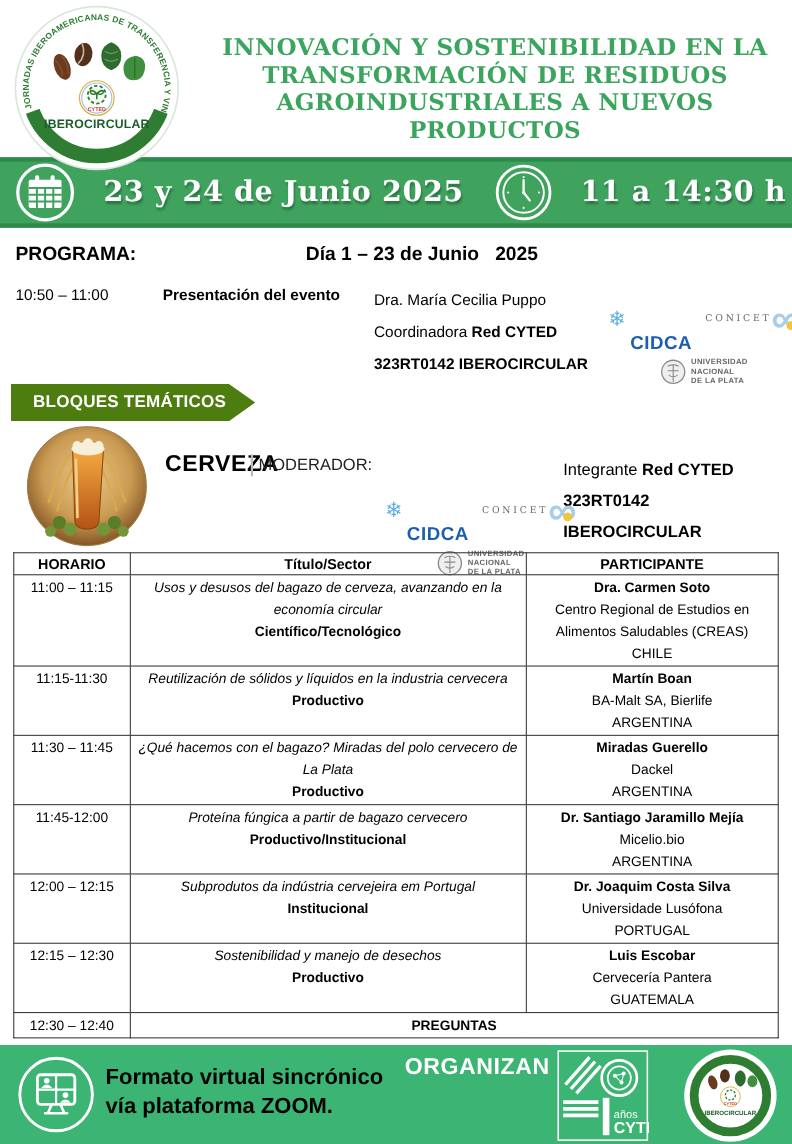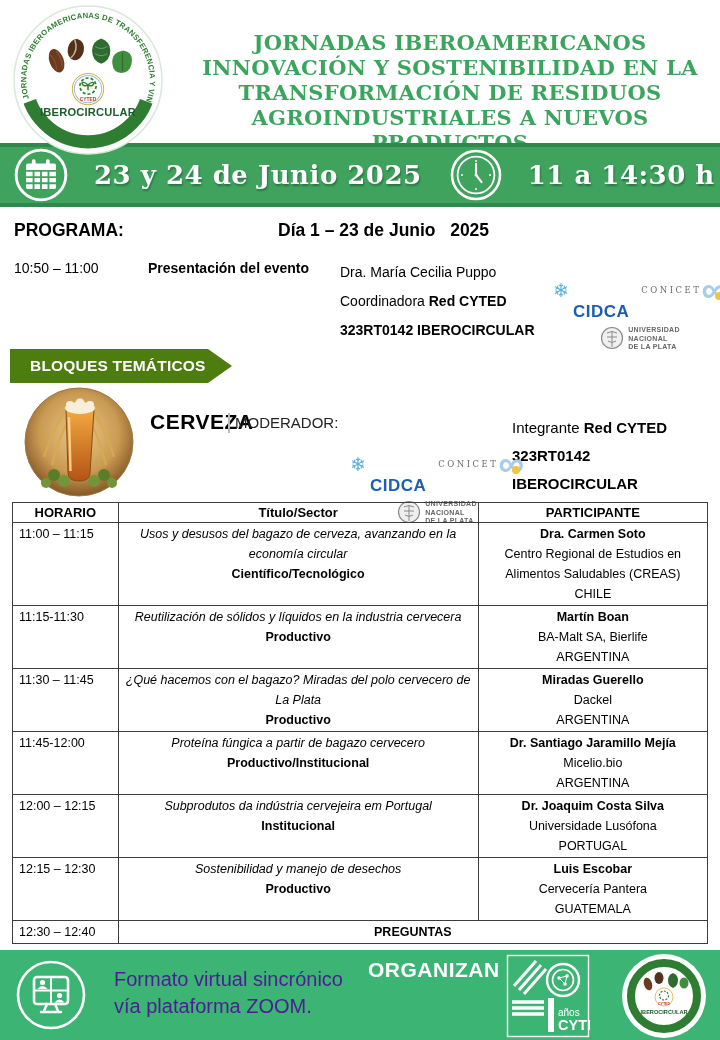--- a/index.html
+++ b/index.html
@@ -65,36 +65,36 @@
   .mod-divider { position:absolute; left:228px; top:413px; width:2px; height:20px; background:#bbb; }
   .mod-label { position:absolute; left:235px; top:414px; font-size:15px; color:#222; }
   .mod-name  { position:absolute; left:338px; top:414px; font-size:15.5px; font-weight:bold; }
   .mod-role  { position:absolute; left:512px; top:414px; font-size:15px; width:200px; line-height:28px; }
   .mod-logos { position:absolute; left:342px; top:432px; width:190px; }
   .bold { font-weight:bold; }
   
   .schedule { position:absolute; left:12px; top:502px; width:696px; border-collapse:collapse; font-size:12.5px; }
   .schedule th, .schedule td { border:1.6px solid #3d3d3d; padding:1px 6px; vertical-align:top; }
   .schedule th { font-size:13px; font-weight:bold; text-align:center; padding:2px 4px; }
-  .col-time { width:15.2%; }
+  .col-time { width:15.2%; text-align:center; }
   .col-title { width:51.8%; text-align:center; }
   .col-part { width:33%; text-align:center; }
   .schedule td { line-height:20px; }
   .t-title { font-style:italic; }
   .t-sector { font-weight:bold; }
   .p-name { font-weight:bold; }
   .preguntas-cell { font-weight:bold; text-align:center; }
   
   .footer {
     position:absolute; left:0; top:950px; width:720px; height:90px;
     background:#3CB474;
   }
   .zoom-icon { position:absolute; left:14px; top:8px; }
   .format-text {
-    position:absolute; left:114px; top:16px; color:#4c1d95; font-weight:normal;
+    position:absolute; left:96px; top:16px; color:#000000; font-weight:bold;
     font-size:20px; line-height:27px;
   }
   .organizan {
     position:absolute; left:368px; top:8px; color:#fff; font-weight:bold;
     font-size:21px; letter-spacing:.5px;
   }
   .cyted40 { position:absolute; left:506px; top:4px; }
   .mini-badge { position:absolute; left:620px; top:2px; }
 </style>
 </head>
@@ -133,21 +133,20 @@
         <circle cx="75" cy="84" r="13.5" fill="none" stroke="#9FC0E0" stroke-width="1"></circle>
         <circle cx="75" cy="81" r="8" fill="#F2F8F0" stroke="#2E7D32" stroke-width="1.6" stroke-dasharray="3 2"></circle>
         <path d="M75 85 v-5 M75 80 q-4 -4 -6 -2 q1 4 6 2 M75 80 q4 -4 6 -2 q-1 4 -6 2" stroke="#2E7D32" stroke-width="1.4" fill="none"></path>
         <text x="75" y="95.5" text-anchor="middle" font-size="4.8" font-weight="bold" fill="#C0392B">CYTED</text>
       </g>
       <text x="75" y="111" text-anchor="middle" font-size="11" font-weight="bold" fill="#1A5C2A" letter-spacing=".2">IBEROCIRCULAR</text>
     </svg>
   </div>
 
   <div class="title-block">
-    <div>JORNADAS IBEROAMERICANOS</div>
     <div>INNOVACIÓN Y SOSTENIBILIDAD EN LA</div>
     <div>TRANSFORMACIÓN DE RESIDUOS</div>
     <div>AGROINDUSTRIALES A NUEVOS PRODUCTOS</div>
   </div>
 
   <div class="date-banner">
     <div class="banner-item" style="margin-left:12px;">
       <svg class="banner-icon" width="58" height="58" viewBox="0 0 70 70">
         <circle cx="35" cy="35" r="30" fill="none" stroke="#fff" stroke-width="3.5"></circle>
         <rect x="24" y="16" width="4.5" height="10" rx="2" fill="#fff"></rect>

